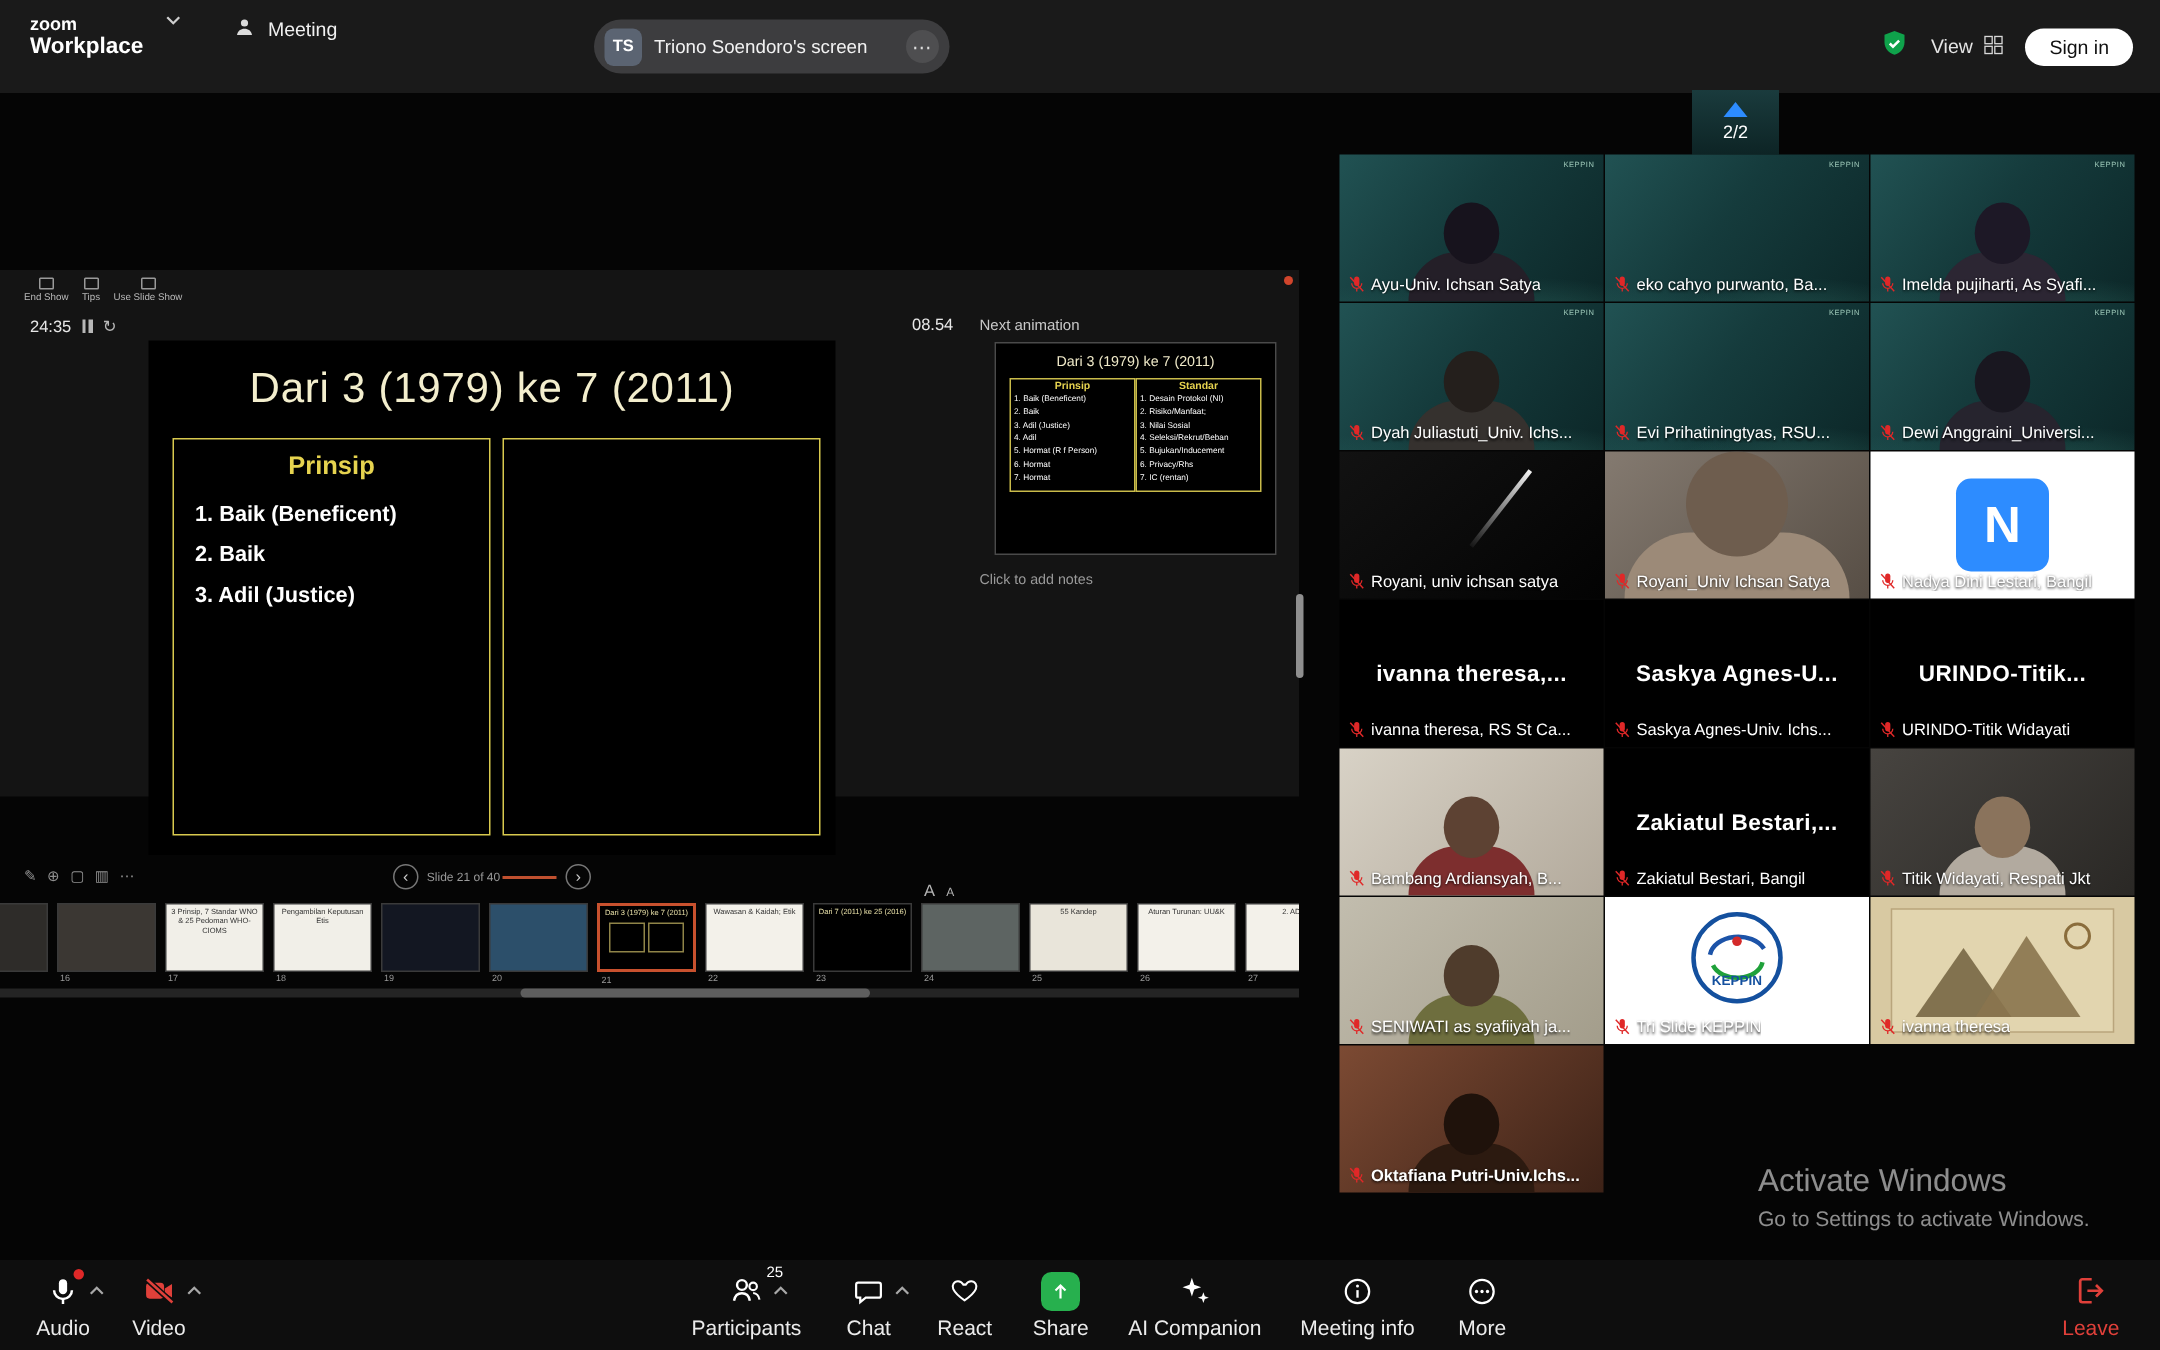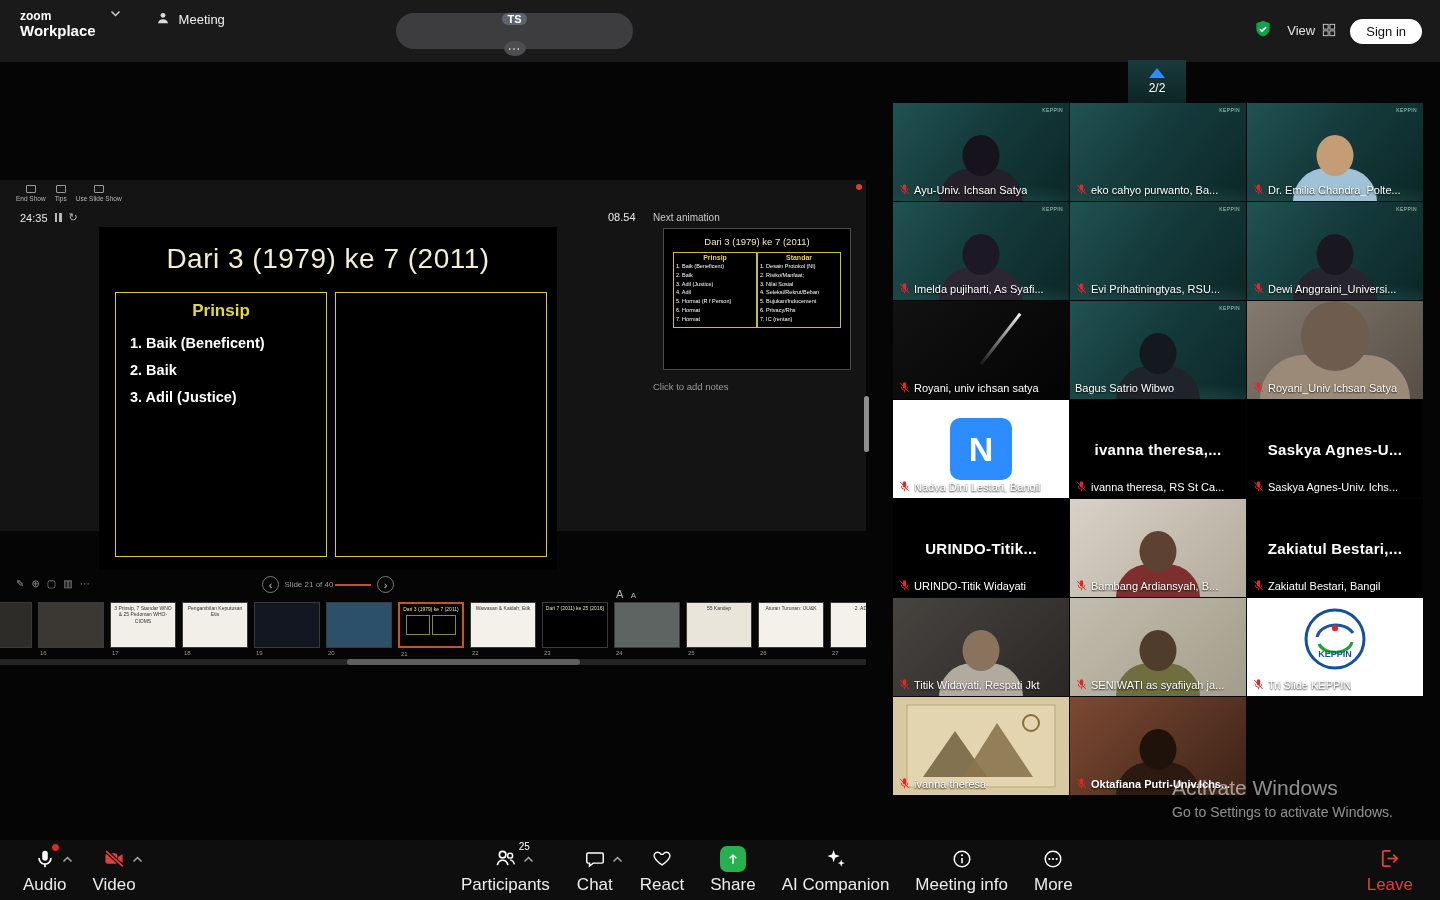--- a/index.html
+++ b/index.html
@@ -8,21 +8,21 @@
   .app{position:relative;width:1440px;height:900px;background:#050505;overflow:hidden;}
 
   
   .topbar{position:absolute;top:0;left:0;right:0;height:62px;background:#1a1a1a;}
   .tb-left{position:absolute;left:20px;top:10px;height:62px;display:flex;align-items:flex-start;}
   .logo{display:flex;flex-direction:column;line-height:1.05;color:#fff;}
   .logo .l1{font-size:12px;font-weight:bold;}
   .logo .l2{font-size:15px;font-weight:600;}
   .chev{margin-left:14px;display:flex;align-items:center;}
   .meeting-tab{margin-left:34px;display:flex;align-items:center;gap:8px;color:#f0f0f0;font-size:13px;}
-  .share-pill{position:absolute;left:396px;top:13px;width:237px;height:36px;background:#3d3d3f;border-radius:18px;display:flex;align-items:center;padding:0 7px;gap:8px;flex-direction:column;}
+  .share-pill{position:absolute;left:396px;top:13px;width:237px;height:36px;background:#3d3d3f;border-radius:18px;display:flex;align-items:center;padding:0 7px;gap:8px;}
   .ts-av{width:25px;height:25px;border-radius:6px;background:#5b6472;color:#fff;font-size:11px;font-weight:bold;display:flex;align-items:center;justify-content:center;}
   .pill-title{color:#f2f2f2;font-size:12.5px;flex:1;white-space:nowrap;overflow:hidden;}
   .pill-more{width:22px;height:22px;border-radius:50%;background:#4e4e50;color:#ddd;display:flex;align-items:center;justify-content:center;font-size:13px;letter-spacing:1px;}
   .tb-right{position:absolute;right:18px;top:0;height:62px;display:flex;align-items:center;gap:14px;}
   .view-btn{display:flex;gap:7px;color:#e4e4e4;font-size:13px;}
   .signin{background:#fff;color:#101010;font-size:13px;font-weight:500;border:none;border-radius:14px;padding:5px 16px;}
 
   
   .ppt{position:absolute;left:0;top:180px;width:866px;height:351px;background:#141414;}
   .pt-toolbar{position:absolute;left:16px;top:5px;display:flex;gap:9px;}
@@ -100,21 +100,21 @@
   .wm{position:absolute;left:1172px;top:776px;color:rgba(255,255,255,.55);z-index:60;pointer-events:none;}
   .wm .w1{font-size:21px;}
   .wm .w2{font-size:14px;margin-top:4px;}
 
   
   .toolbar{position:absolute;left:0;right:0;bottom:0;height:60px;background:#0e0e0e;}
   .tg{position:absolute;top:4px;display:flex;}
   .tg-left{left:10px;} .tg-center{left:448px;} .tg-right{right:14px;}
   .tb-item{display:flex;flex-direction:column;align-items:center;justify-content:center;min-width:64px;padding:0 13px;height:52px;}
   .icon-wrap{position:relative;height:27px;display:flex;align-items:center;}
-  .tb-label{font-size:17px;color:#ececec;margin-top:3px;white-space:nowrap;}
+  .tb-label{font-size:14px;color:#ececec;margin-top:3px;white-space:nowrap;}
   .tb-label.red{color:#e0403a;}
   .dot{position:absolute;top:-2px;right:-4px;width:9px;height:9px;border-radius:50%;background:var(--red,#e02828);border:1.5px solid #0e0e0e;}
   .cnt{position:absolute;top:-4px;right:-13px;font-size:10px;color:#fff;}
   .caret{position:absolute;right:-17px;top:4px;}
   .share-sq{width:26px;height:26px;border-radius:7px;background:var(--green,#27b04e);display:flex;align-items:center;justify-content:center;}
 </style>
 </head>
 <body>
 
 <div class="app" data-interactable="false">
@@ -358,45 +358,45 @@
               <path d="M5.8 10.8a6.2 6.2 0 0 0 12.4 0" stroke="#e02828" stroke-width="1.6" fill="none"></path>
               <line x1="12" y1="17" x2="12" y2="21" stroke="#e02828" stroke-width="1.6"></line>
               <line x1="4" y1="3.5" x2="20" y2="20.5" stroke="#e02828" stroke-width="1.8"></line>
             </svg>
             <span class="nm" data-interactable="false">eko cahyo purwanto, Ba...</span>
           </div>
         </div>
         <div class="tile kind-video bg-keppin" data-interactable="true">
           <div class="kp-wave" data-interactable="false"></div>
           <div class="kp-mark" data-interactable="false">KEPPIN</div>
-          <div class="person-body" data-interactable="false" style="background: rgb(159, 194, 214);"></div>
-          <div class="person-head" data-interactable="false" style="background: rgb(196, 157, 119);"></div>
-          <div class="badge" data-interactable="false">
-            <svg viewBox="0 0 24 24" width="13" height="13" data-interactable="false">
-              <path d="M12 2.5A3.2 3.2 0 0 1 15.2 5.7v5.1a3.2 3.2 0 0 1-6.4 0V5.7A3.2 3.2 0 0 1 12 2.5z" fill="#e02828"></path>
-              <path d="M5.8 10.8a6.2 6.2 0 0 0 12.4 0" stroke="#e02828" stroke-width="1.6" fill="none"></path>
-              <line x1="12" y1="17" x2="12" y2="21" stroke="#e02828" stroke-width="1.6"></line>
-              <line x1="4" y1="3.5" x2="20" y2="20.5" stroke="#e02828" stroke-width="1.8"></line>
-            </svg>
-            <span class="nm" data-interactable="false">Dr. Emilia Chandra_Polte...</span>
+          <div class="person-body" data-interactable="false" style="background: rgb(44, 38, 51);"></div>
+          <div class="person-head" data-interactable="false" style="background: rgb(29, 24, 38);"></div>
+          <div class="badge" data-interactable="false">
+            <svg viewBox="0 0 24 24" width="13" height="13" data-interactable="false">
+              <path d="M12 2.5A3.2 3.2 0 0 1 15.2 5.7v5.1a3.2 3.2 0 0 1-6.4 0V5.7A3.2 3.2 0 0 1 12 2.5z" fill="#e02828"></path>
+              <path d="M5.8 10.8a6.2 6.2 0 0 0 12.4 0" stroke="#e02828" stroke-width="1.6" fill="none"></path>
+              <line x1="12" y1="17" x2="12" y2="21" stroke="#e02828" stroke-width="1.6"></line>
+              <line x1="4" y1="3.5" x2="20" y2="20.5" stroke="#e02828" stroke-width="1.8"></line>
+            </svg>
+            <span class="nm" data-interactable="false">Imelda pujiharti, As Syafi...</span>
           </div>
         </div>
         <div class="tile kind-video bg-keppin" data-interactable="true">
           <div class="kp-wave" data-interactable="false"></div>
           <div class="kp-mark" data-interactable="false">KEPPIN</div>
-          <div class="person-body" data-interactable="false" style="background: rgb(44, 38, 51);"></div>
-          <div class="person-head" data-interactable="false" style="background: rgb(29, 24, 38);"></div>
-          <div class="badge" data-interactable="false">
-            <svg viewBox="0 0 24 24" width="13" height="13" data-interactable="false">
-              <path d="M12 2.5A3.2 3.2 0 0 1 15.2 5.7v5.1a3.2 3.2 0 0 1-6.4 0V5.7A3.2 3.2 0 0 1 12 2.5z" fill="#e02828"></path>
-              <path d="M5.8 10.8a6.2 6.2 0 0 0 12.4 0" stroke="#e02828" stroke-width="1.6" fill="none"></path>
-              <line x1="12" y1="17" x2="12" y2="21" stroke="#e02828" stroke-width="1.6"></line>
-              <line x1="4" y1="3.5" x2="20" y2="20.5" stroke="#e02828" stroke-width="1.8"></line>
-            </svg>
-            <span class="nm" data-interactable="false">Imelda pujiharti, As Syafi...</span>
+          <div class="person-body" data-interactable="false" style="background: rgb(53, 49, 46);"></div>
+          <div class="person-head" data-interactable="false" style="background: rgb(36, 31, 28);"></div>
+          <div class="badge" data-interactable="false">
+            <svg viewBox="0 0 24 24" width="13" height="13" data-interactable="false">
+              <path d="M12 2.5A3.2 3.2 0 0 1 15.2 5.7v5.1a3.2 3.2 0 0 1-6.4 0V5.7A3.2 3.2 0 0 1 12 2.5z" fill="#e02828"></path>
+              <path d="M5.8 10.8a6.2 6.2 0 0 0 12.4 0" stroke="#e02828" stroke-width="1.6" fill="none"></path>
+              <line x1="12" y1="17" x2="12" y2="21" stroke="#e02828" stroke-width="1.6"></line>
+              <line x1="4" y1="3.5" x2="20" y2="20.5" stroke="#e02828" stroke-width="1.8"></line>
+            </svg>
+            <span class="nm" data-interactable="false">Dyah Juliastuti_Univ. Ichs...</span>
           </div>
         </div>
         <div class="tile kind-video bg-keppin" data-interactable="true">
           <div class="kp-wave" data-interactable="false"></div>
           <div class="kp-mark" data-interactable="false">KEPPIN</div>
           <div class="badge" data-interactable="false">
             <svg viewBox="0 0 24 24" width="13" height="13" data-interactable="false">
               <path d="M12 2.5A3.2 3.2 0 0 1 15.2 5.7v5.1a3.2 3.2 0 0 1-6.4 0V5.7A3.2 3.2 0 0 1 12 2.5z" fill="#e02828"></path>
               <path d="M5.8 10.8a6.2 6.2 0 0 0 12.4 0" stroke="#e02828" stroke-width="1.6" fill="none"></path>
               <line x1="12" y1="17" x2="12" y2="21" stroke="#e02828" stroke-width="1.6"></line>
@@ -423,29 +423,20 @@
         <div class="tile kind-video bg-darkroom" data-interactable="true">
           <div class="streak" data-interactable="false"></div>
           <div class="badge" data-interactable="false">
             <svg viewBox="0 0 24 24" width="13" height="13" data-interactable="false">
               <path d="M12 2.5A3.2 3.2 0 0 1 15.2 5.7v5.1a3.2 3.2 0 0 1-6.4 0V5.7A3.2 3.2 0 0 1 12 2.5z" fill="#e02828"></path>
               <path d="M5.8 10.8a6.2 6.2 0 0 0 12.4 0" stroke="#e02828" stroke-width="1.6" fill="none"></path>
               <line x1="12" y1="17" x2="12" y2="21" stroke="#e02828" stroke-width="1.6"></line>
               <line x1="4" y1="3.5" x2="20" y2="20.5" stroke="#e02828" stroke-width="1.8"></line>
             </svg>
             <span class="nm" data-interactable="false">Royani, univ ichsan satya</span>
-          </div>
-        </div>
-        <div class="tile kind-video bg-keppin" data-interactable="true">
-          <div class="kp-wave" data-interactable="false"></div>
-          <div class="kp-mark" data-interactable="false">KEPPIN</div>
-          <div class="person-body" data-interactable="false" style="background: rgb(31, 36, 42);"></div>
-          <div class="person-head" data-interactable="false" style="background: rgb(20, 25, 32);"></div>
-          <div class="badge" data-interactable="false">
-            <span class="nm" data-interactable="false">Bagus Satrio Wibwo</span>
           </div>
         </div>
         <div class="tile kind-video bg-face face-v" data-interactable="true">
           <div class="person-body" data-interactable="false" style="background: rgb(156, 138, 120);"></div>
           <div class="person-head" data-interactable="false" style="background: rgb(110, 93, 78);"></div>
           <div class="badge" data-interactable="false">
             <svg viewBox="0 0 24 24" width="13" height="13" data-interactable="false">
               <path d="M12 2.5A3.2 3.2 0 0 1 15.2 5.7v5.1a3.2 3.2 0 0 1-6.4 0V5.7A3.2 3.2 0 0 1 12 2.5z" fill="#e02828"></path>
               <path d="M5.8 10.8a6.2 6.2 0 0 0 12.4 0" stroke="#e02828" stroke-width="1.6" fill="none"></path>
               <line x1="12" y1="17" x2="12" y2="21" stroke="#e02828" stroke-width="1.6"></line>

